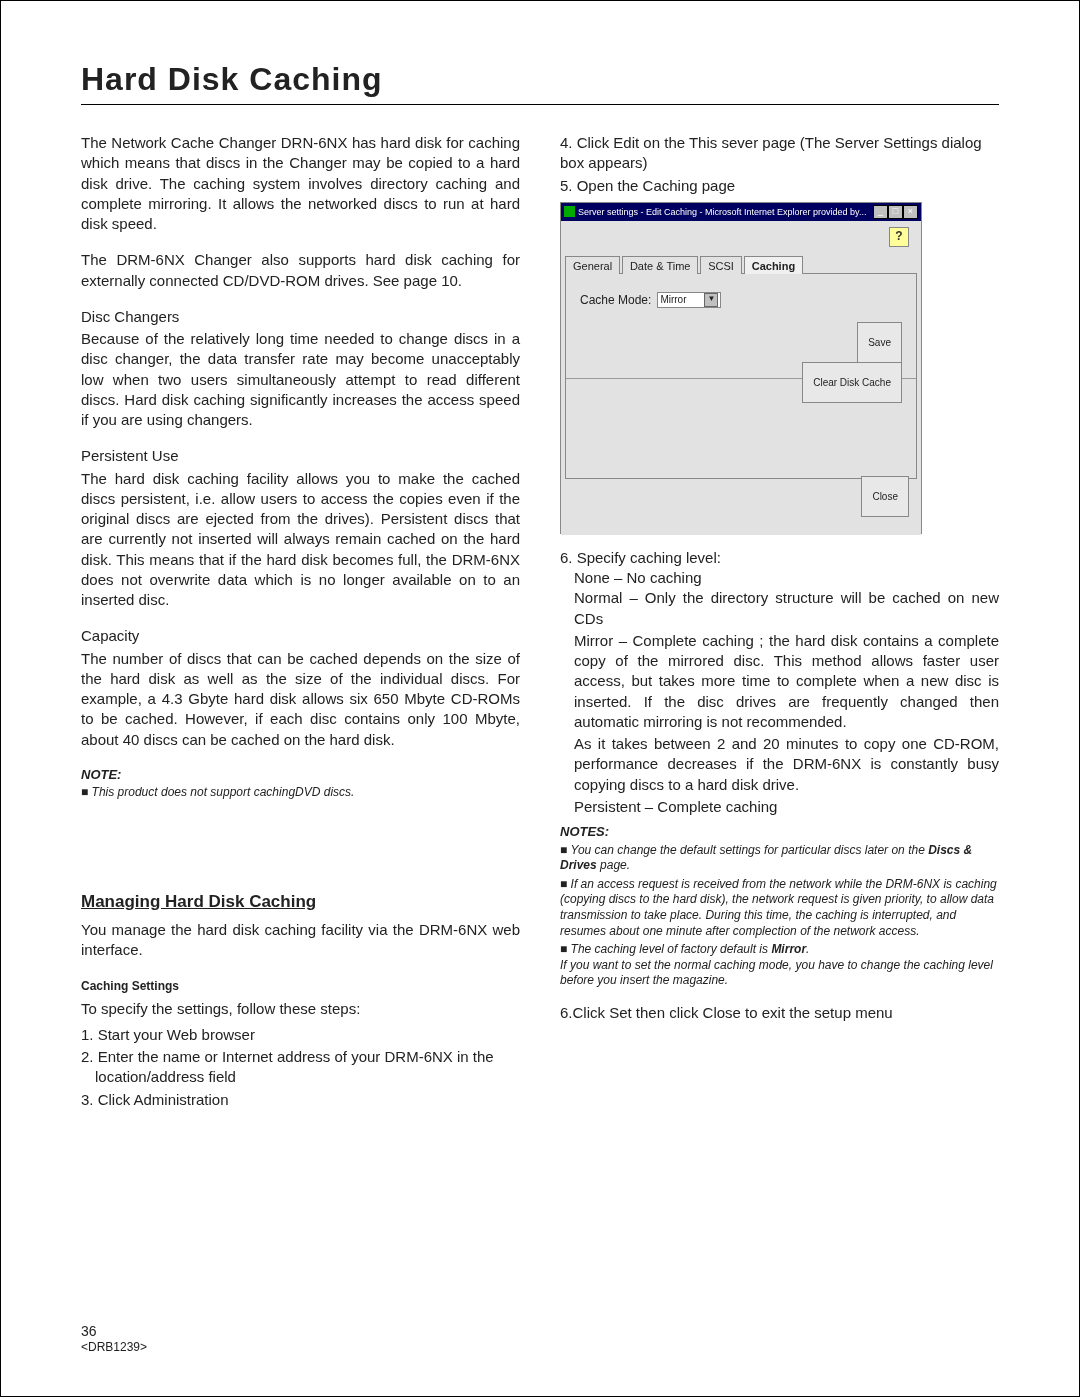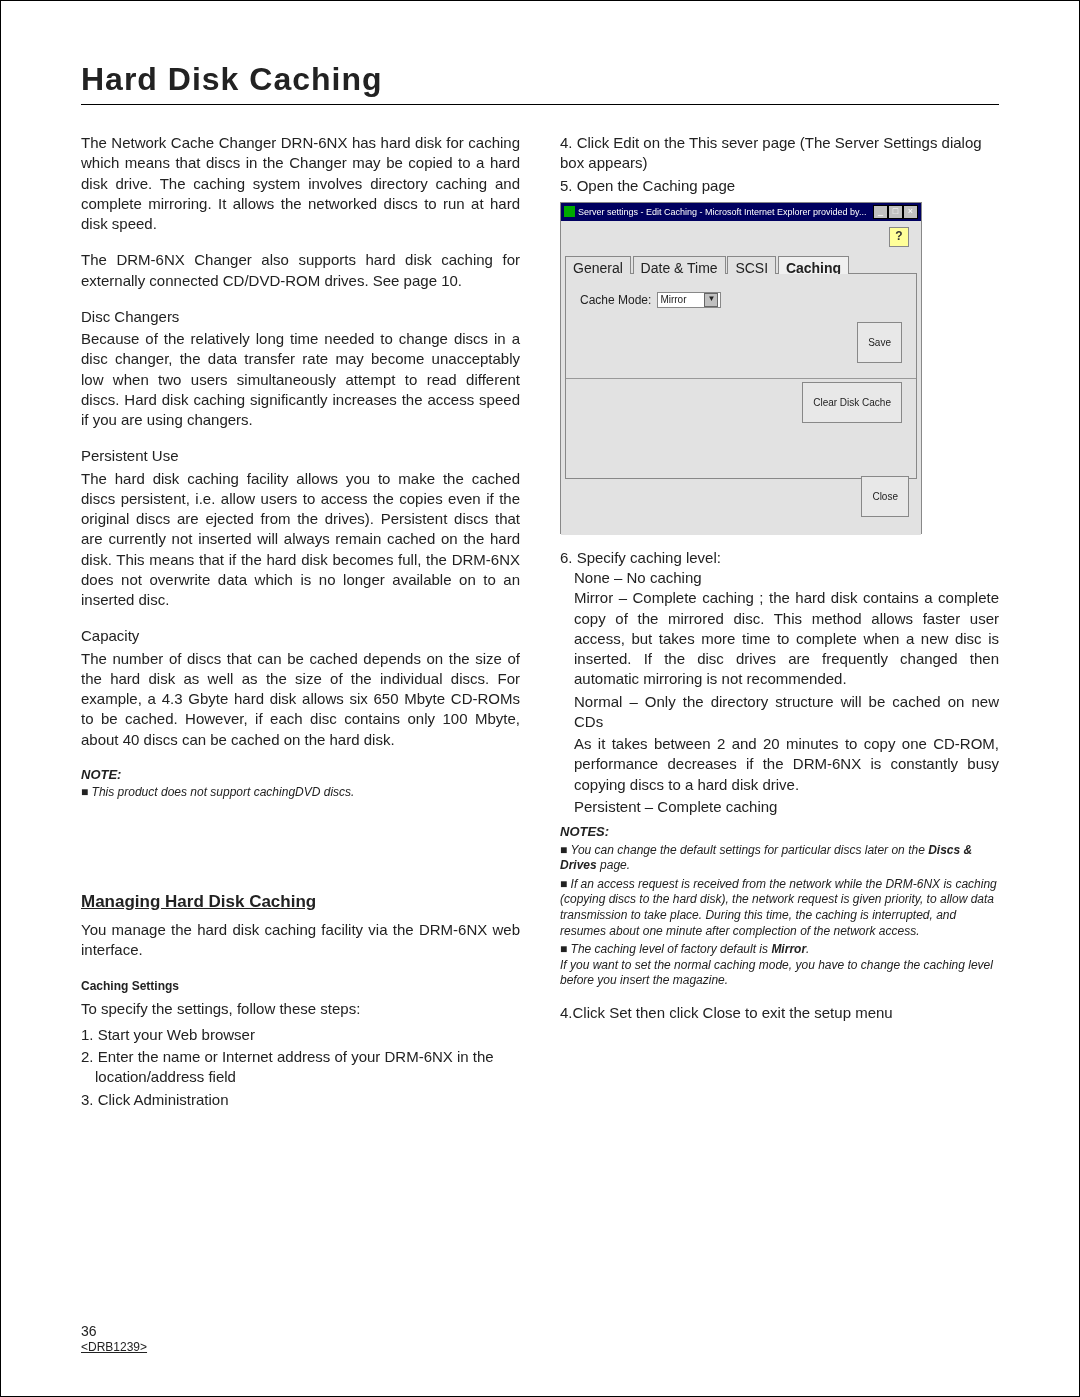--- a/index.html
+++ b/index.html
@@ -101,21 +101,21 @@
     position:relative;
   }
   .qmark {
     position:absolute; right:12px; top:6px;
     width:18px;height:18px;background:#ffff99;border:1px solid #888;
     text-align:center;font-weight:bold;line-height:16px;font-size:12px;color:#333;
   }
   .tabs { margin-top:30px; border-bottom:1px solid #888; height:18px;}
   .tabs span {
     display:inline-block;padding:2px 7px;border:1px solid #888;border-bottom:none;
-    background:#e2e2e2;position:relative;top:1px;margin-right:-1px;font-size:14px;
+    background:#e2e2e2;position:relative;top:1px;margin-right:-1px;font-size:11px;
   }
   .tabs span.active { background:#f0f0f0; font-weight:bold;}
   .panel {
     border:1px solid #888;border-top:none;padding:18px 14px;background:#e2e2e2;height:205px;
     box-sizing:border-box;position:relative;
   }
   .row { display:flex;align-items:center;gap:6px;}
   .lbl { font-size:12px;}
   .sel {
     border:1px solid #888;background:#fff;padding:0 2px;height:14px;width:58px;font-size:10px;
@@ -123,21 +123,21 @@
   }
   .sel .arrow {
     width:12px;height:12px;background:#c0c0c0;border:1px solid #666;font-size:8px;text-align:center;line-height:10px;
   }
   .btn {
     border:1px solid #888;background:#e8e8e8;padding:11px 10px;font-size:10px;height:17px;
     display:inline-flex;align-items:center;
   }
   .save { position:absolute; right:14px; top:48px;}
   .line { border-top:1px solid #999;margin:70px -14px 10px -14px;}
-  .clear { position:absolute; right:14px; top:108px;}
+  .clear { position:absolute; right:14px; top:88px;}
   .close { position:absolute; right:12px; bottom:18px;}
 </style>
 </head>
 <body>
 
 <div class="page">
   <div class="title">Hard Disk Caching</div>
   <hr class="hr">
 
   <div class="cols">
@@ -207,39 +207,39 @@
             <div class="line"></div>
             <span class="btn clear">Clear Disk Cache</span>
           </div>
           <span class="btn close">Close</span>
         </div>
       </div>
 
       <div>6. Specify caching level:</div>
       <div style="padding-left:14px;">
         <div>None – No caching</div>
+        <div class="block" style="margin-bottom:2px;">Normal – Only the directory structure will be cached on new CDs</div>
         <div class="block" style="margin-bottom:2px;">Mirror – Complete caching ; the  hard disk contains a complete copy of the mirrored disc. This method allows faster user access, but takes more time to complete when a new disc is inserted.  If the disc drives are frequently changed then automatic mirroring is not recommended.</div>
-        <div class="block" style="margin-bottom:2px;">Normal – Only the directory structure will be cached on new CDs</div>
         <div class="block" style="margin-bottom:2px;">As it takes between 2 and 20 minutes to copy one CD-ROM, performance decreases if the DRM-6NX is constantly busy copying discs to a hard disk drive.</div>
         <div>Persistent – Complete caching</div>
       </div>
 
       <div class="note-head">NOTES:</div>
       <ul class="note-list">
         <li>
           <span>You can change the default settings for particular discs later on the </span><b>Discs &amp; Drives</b><span> page.</span>
         </li>
         <li>If an access request is received from the network while the DRM-6NX is caching (copying discs to the hard disk), the network request is given priority, to allow data transmission to take place. During this time, the caching is interrupted, and resumes about one minute after complection of the network access.</li>
         <li>
           <span>The caching level of factory default is </span><b>Mirror</b><span>.</span><br>
           <span>If you want to set the normal caching mode, you have to change the caching level before you insert the magazine.</span>
         </li>
       </ul>
 
-      <div style="margin-top:14px;">4.Click Set then click Close to exit the setup menu</div>
+      <div style="margin-top:14px;">6.Click Set then click Close to exit the setup menu</div>
     </div>
   </div>
 
   <div class="footer">
     <div>36</div>
-    <div style="font-size:12px;text-decoration:underline;">&lt;DRB1239&gt;</div>
+    <div style="font-size:12px;">&lt;DRB1239&gt;</div>
   </div>
 </div>
 
 </body></html>

